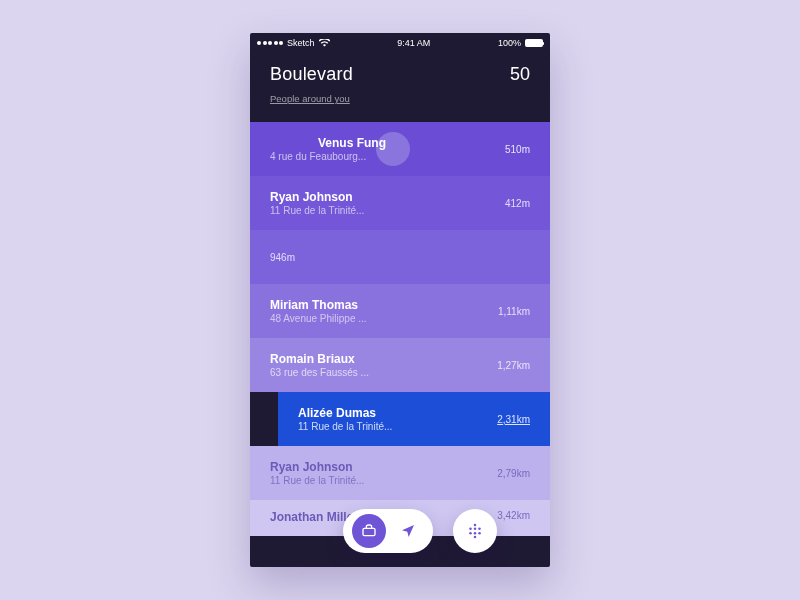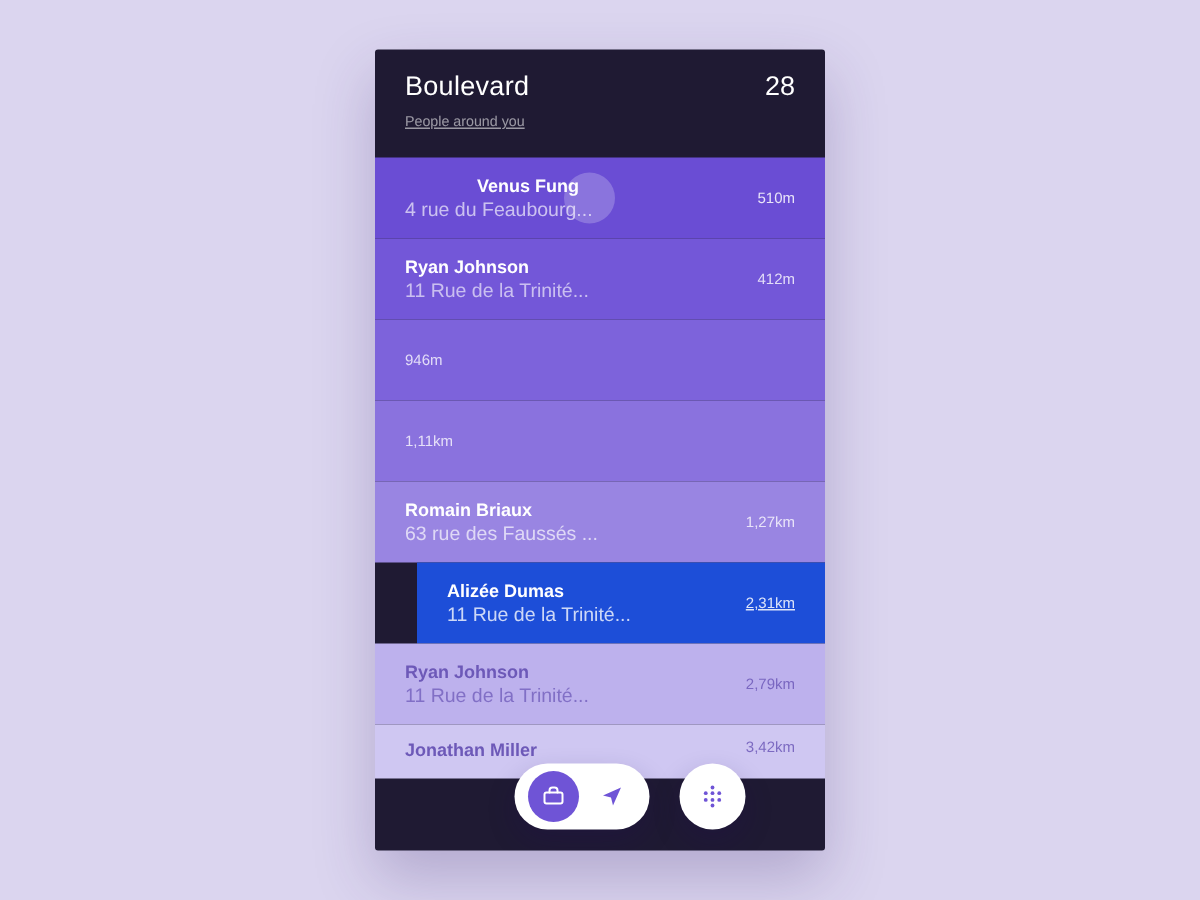--- a/index.html
+++ b/index.html
@@ -56,21 +56,21 @@
   .list { position: relative; }
   .row {
     height: 54px;
     display: flex;
     justify-content: space-between;
     align-items: center;
     padding: 0 20px;
   }
   .row-left { display: flex; flex-direction: column; justify-content: center; }
   .row-name { font-size: 12px; font-weight: 600; }
-  .row-addr { font-size: 13px; margin-top: 1px; }
+  .row-addr { font-size: 10px; margin-top: 1px; }
   .row-dist { font-size: 10px; font-weight: 500; }
 
   .touch-ripple {
     position: absolute;
     width: 34px; height: 34px;
     border-radius: 50%;
     background: rgba(255,255,255,0.22);
     top: 10px; left: 126px;
     pointer-events: none;
   }
@@ -108,27 +108,49 @@
     box-shadow: 0 8px 18px rgba(30,10,80,0.25);
     display: flex; align-items: center; justify-content: center;
     cursor: pointer;
   }
 </style>
 </head>
 <body>
 
 <div class="phone">
 
+  <div class="status-bar">
+    <div class="status-left">
+      <div class="dots">
+        <span></span>
+          <span></span>
+          <span></span>
+          <span></span>
+          <span></span>
+      </div>
+      <span>Sketch</span>
+      <span class="wifi">
+        <svg width="11" height="8" viewBox="0 0 11 8">
+            <path fill="#fff" d="M5.5 7.5 3.9 5.9a2.3 2.3 0 0 1 3.2 0L5.5 7.5Zm-2.7-2.7L1.7 3.7a5.4 5.4 0 0 1 7.6 0L8.2 4.8a3.8 3.8 0 0 0-5.4 0ZM.6 2.6-.5 1.5a8.5 8.5 0 0 1 12 0l-1.1 1.1a6.9 6.9 0 0 0-9.8 0Z"></path>
+          </svg>
+      </span>
+    </div>
+    <span>9:41 AM</span>
+    <div class="status-right">
+      <span>100%</span>
+      <span class="battery"></span>
+    </div>
+  </div>
 
   <div class="header">
     <div>
       <div class="header-title">Boulevard</div>
       <div class="header-sub">People around you</div>
     </div>
-    <div class="header-count">28</div>
+    <div class="header-count">50</div>
   </div>
 
   <div class="list" id="list">
     <div class="touch-ripple"></div>
   <div class="row" style="background: rgb(106, 77, 212);">
         <div class="row-left">
           <div class="row-name" style="color: rgb(255, 255, 255); margin-left: 48px;">Venus Fung</div>
           <div class="row-addr" style="color: rgba(255, 255, 255, 0.65);">4 rue du Feaubourg...</div>
         </div>
         <div class="row-dist" style="color: rgba(255, 255, 255, 0.85);">510m</div>
@@ -137,20 +159,24 @@
         <div class="row-left">
           <div class="row-name" style="color: rgb(255, 255, 255);">Ryan Johnson</div>
           <div class="row-addr" style="color: rgba(255, 255, 255, 0.62);">11 Rue de la Trinité...</div>
         </div>
         <div class="row-dist" style="color: rgba(255, 255, 255, 0.8);">412m</div>
       </div>
       <div class="row" style="background: rgb(125, 99, 219);">
         <div class="row-dist" style="color: rgba(255, 255, 255, 0.78);">946m</div>
       </div>
       <div class="row" style="background: rgb(138, 114, 222);">
+        <div class="row-left">
+          <div class="row-name" style="color: rgb(255, 255, 255);">Miriam Thomas</div>
+          <div class="row-addr" style="color: rgba(255, 255, 255, 0.6);">48 Avenue Philippe ...</div>
+        </div>
         <div class="row-dist" style="color: rgba(255, 255, 255, 0.78);">1,11km</div>
       </div>
       <div class="row" style="background: rgb(153, 133, 226);">
         <div class="row-left">
           <div class="row-name" style="color: rgb(255, 255, 255);">Romain Briaux</div>
           <div class="row-addr" style="color: rgba(255, 255, 255, 0.68);">63 rue des Faussés ...</div>
         </div>
         <div class="row-dist" style="color: rgba(255, 255, 255, 0.78); margin-left: 17px;">1,27km</div>
       </div>
       <div class="row" style="background: #1d4ed8; margin-left: 28px;">

